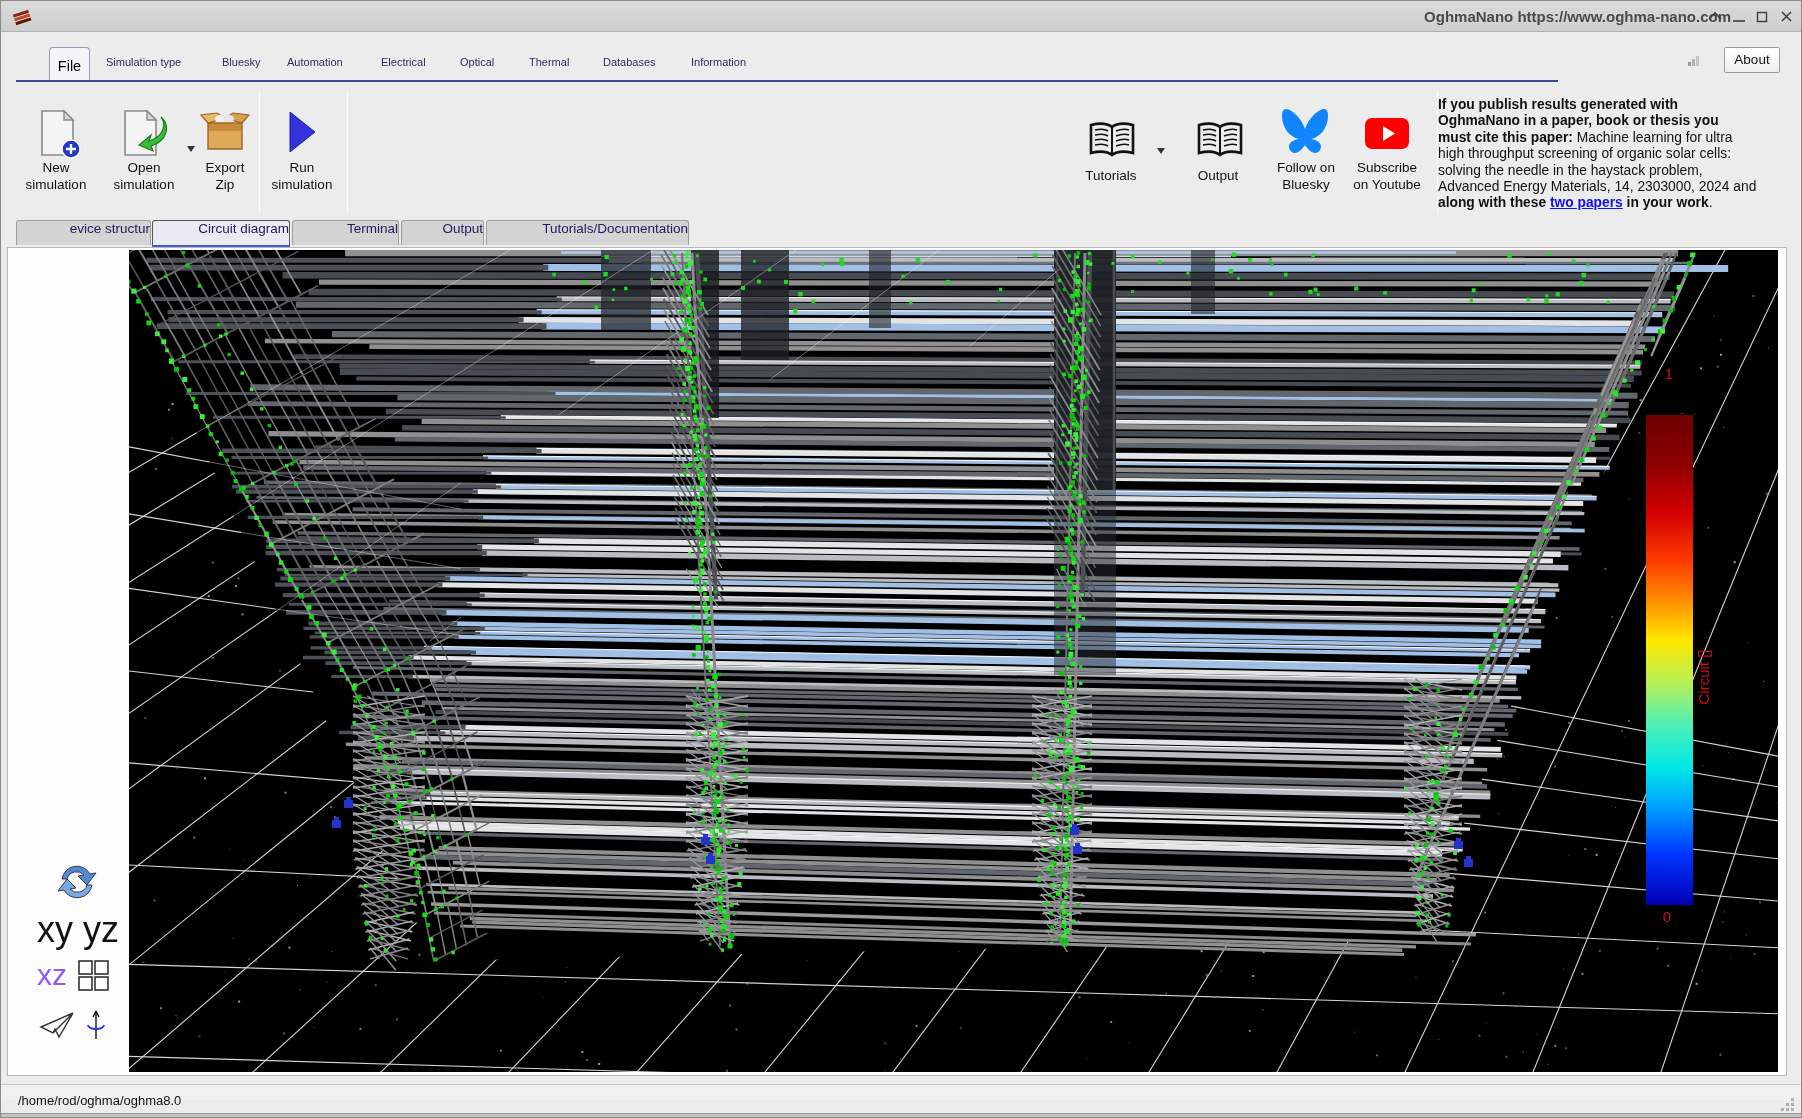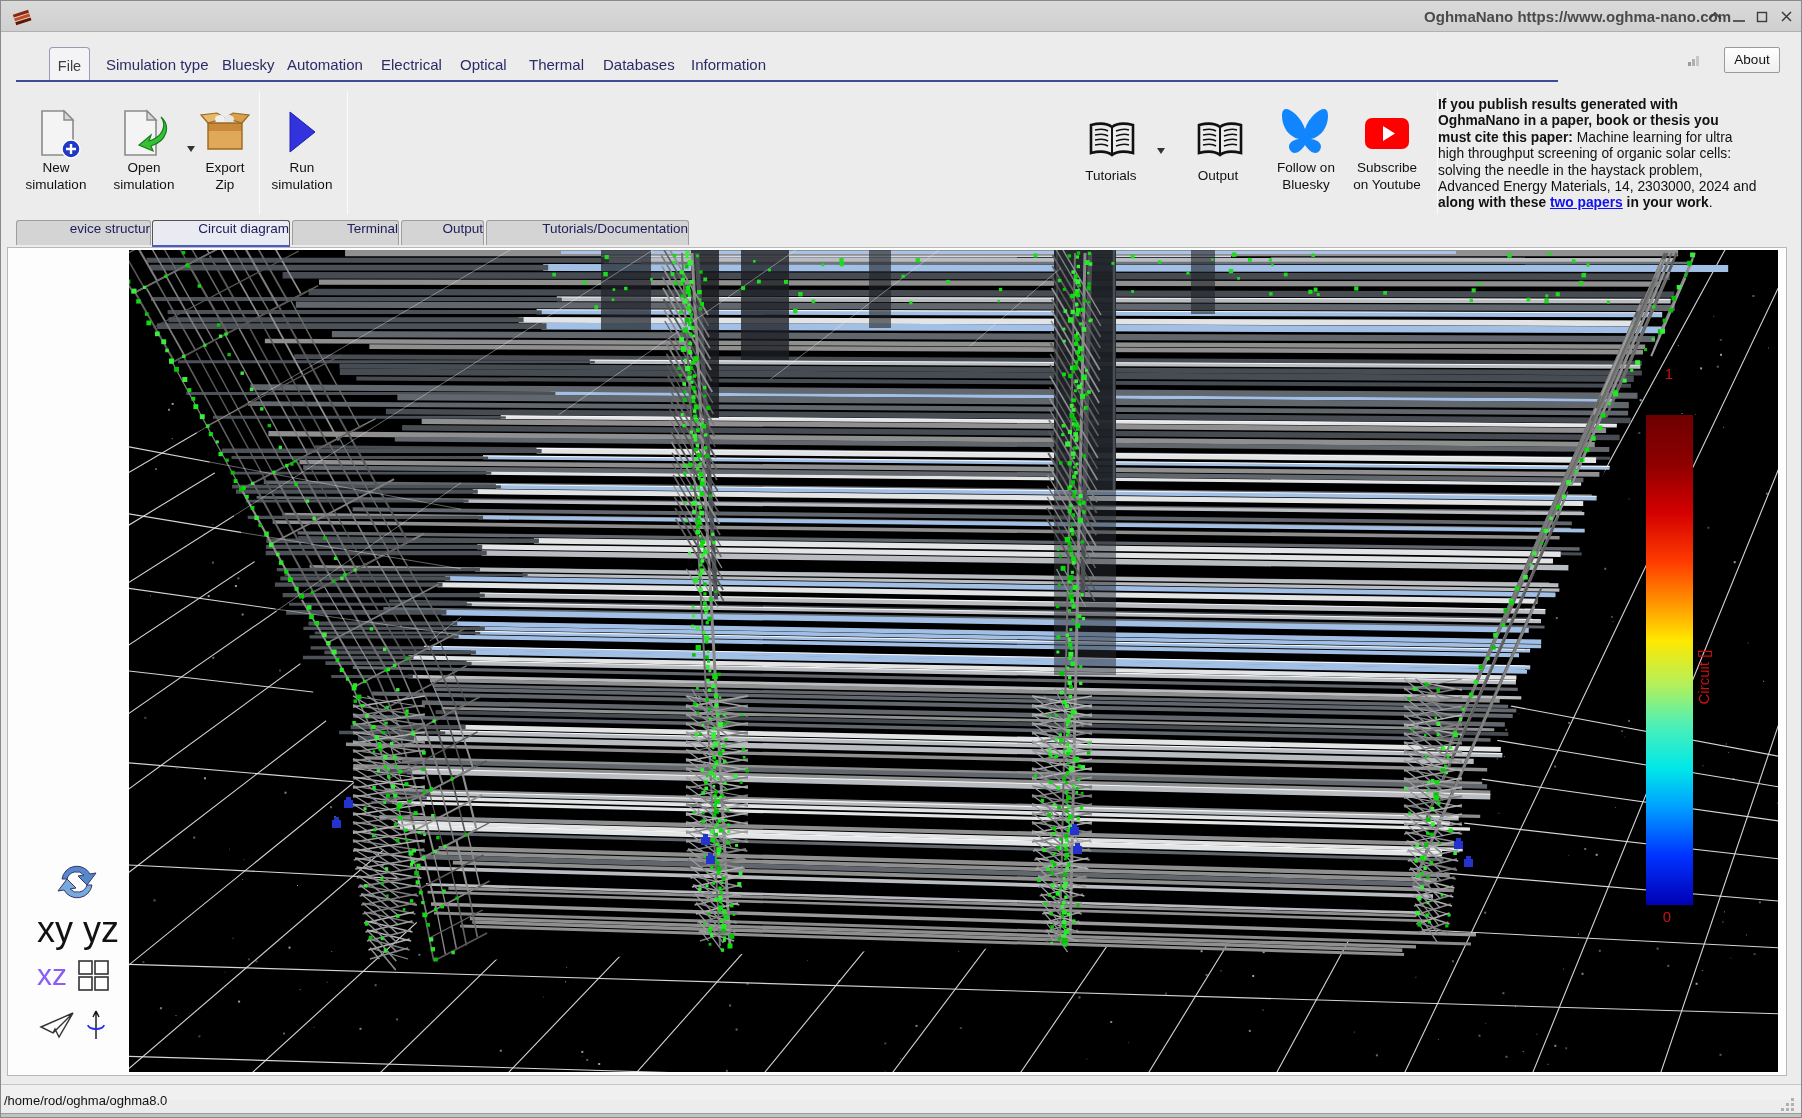--- a/index.html
+++ b/index.html
@@ -1,28 +1,28 @@
 <!DOCTYPE html>
 <html><head><meta charset="utf-8"><style>
 *{margin:0;padding:0;box-sizing:border-box}
 html,body{width:1802px;height:1118px;font-family:"Liberation Sans",sans-serif;overflow:hidden}
 body{background:#ececec;position:relative;border:1px solid #8a8a8a}
 .titlebar{position:absolute;left:0;top:0;width:1802px;height:31px;background:linear-gradient(#dadada,#cfcfcf);border-bottom:1px solid #b0b0b0}
 .title{position:absolute;left:0;right:72px;top:7px;text-align:right;font-weight:bold;font-size:15px;color:#4a4a4a}
-.menu{position:absolute;top:55px;font-size:15px;color:#2b2b66}
-.filetab{position:absolute;left:48px;top:46px;width:41px;height:35px;background:#f4f4f6;border:1px solid #9a9ab4;border-bottom:none;border-radius:4px 4px 0 0;text-align:center;padding-top:10px;font-size:14.5px;color:#404040}
+.menu{position:absolute;top:55px;font-size:11px;color:#2b2b66}
+.filetab{position:absolute;left:48px;top:46px;width:41px;height:35px;background:#f4f4f6;border:1px solid #9a9ab4;border-bottom:none;border-radius:4px 4px 0 0;text-align:center;padding-top:10px;font-size:14.5px;color:#000000}
 .menuline{position:absolute;left:15px;top:79px;width:1542px;height:2px;background:#3d4a96}
 .about{position:absolute;left:1723px;top:46px;width:56px;height:26px;background:linear-gradient(#ffffff,#efefef);border:1px solid #9a9a9a;border-radius:2px;text-align:center;padding-top:4px;font-size:13.5px;color:#111}
 .tool-label{position:absolute;text-align:center;font-size:13.5px;color:#111;line-height:17px;width:120px}
 .vsep{position:absolute;top:90px;height:123px;width:1px;background:#c2c2c2;border-right:1px solid #fbfbfb}
 .cite{position:absolute;left:1437px;top:96px;width:380px;font-size:13.8px;line-height:16.4px;color:#111;white-space:nowrap}
 .tab2{position:absolute;top:219px;height:25px;background:#d4d4d4;border:1px solid #9e9e9e;border-bottom:none;border-radius:3px 3px 0 0;font-size:13.5px;color:#20205e;text-align:right;}
 .content{position:absolute;left:6px;top:246px;width:1780px;height:829px;background:#fdfdfd;border:1px solid #b8b8b8}
 .canvas3d{position:absolute;left:128px;top:249px;width:1649px;height:822px;background:#000}
-.statusbar{position:absolute;left:0px;top:1083px;width:1802px;height:16px;background:#f0f0f0;border-top:1px solid #c6c6c6;font-size:13px;color:#111;padding:8px 0 0 3px}
+.statusbar{position:absolute;left:0px;top:1083px;width:1802px;height:16px;background:#f0f0f0;border-top:1px solid #c6c6c6;font-size:13px;color:#111;padding:8px 0 0 17px}
 </style></head>
 <body>
 <div class="titlebar">
  <svg style="position:absolute;left:11px;top:6px" width="20" height="20" viewBox="0 0 20 20">
   <g transform="rotate(-18 10 10)">
         <rect x="2" y="5" width="16" height="3" fill="#8b2510"></rect>
         <rect x="2" y="9" width="16" height="3" fill="#c24a20"></rect>
         <rect x="2" y="13" width="16" height="3" fill="#5f1505"></rect>
       </g>
     </svg>

